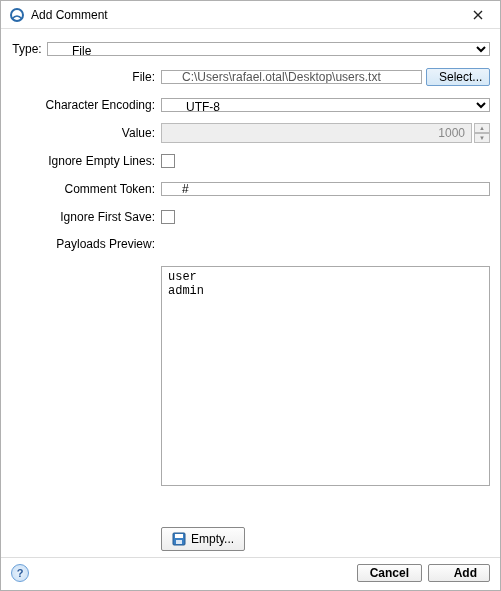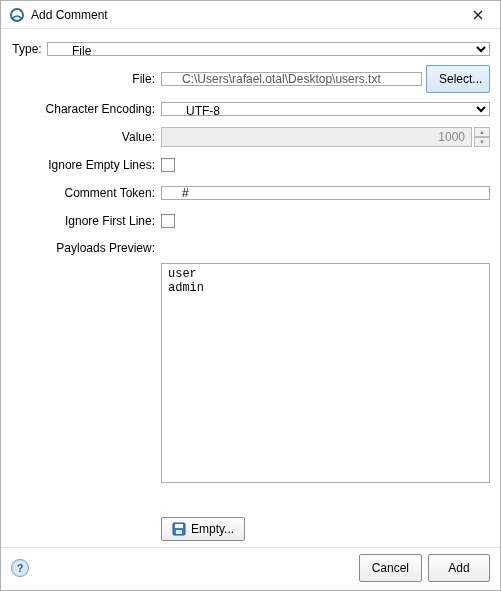--- a/index.html
+++ b/index.html
@@ -84,28 +84,29 @@
   select {
     width: 100%;
     background: #fff;
   }
   input[type="text"] { width: 100%; }
   .readonly {
     background: #f0f0f0;
     color: #555;
   }
   .btn {
-    height: 28px;
+    height: 18px;
     border: 1px solid #888;
     background: linear-gradient(#fdfdfd, #ededed);
     font-family: inherit;
     font-size: 12px;
     padding: 0 12px;
     cursor: pointer;
     border-radius: 2px;
+    text-align: right;
   }
   .btn-select {
     min-width: 64px;
     background: linear-gradient(#eaf3fb, #d5e8f7);
     border: 1px solid #6f9fcf;
   }
   .checkbox {
     width: 14px; height: 14px;
     border: 1px solid #888;
     background: #fff;
@@ -180,21 +181,21 @@
     border-radius: 50%;
     border: 1px solid #6aa0d8;
     background: radial-gradient(#e8f2fc, #c7def5);
     color: #2a5a9a;
     font-weight: bold;
     font-size: 11px;
     display: flex; align-items: center; justify-content: center;
     cursor: pointer;
   }
   .footer .spacer { flex: 1; }
-  .footer .btn { min-width: 62px; }
+  .footer .btn { min-width: 62px; font-weight: bold; }
 </style>
 </head>
 <body>
 
 <div class="window">
 
   <div class="titlebar">
     <span class="app-icon">
       <svg viewBox="0 0 16 16">
         <circle cx="8" cy="8" r="6" fill="none" stroke="#2a6aaa" stroke-width="2"></circle>
@@ -259,21 +260,21 @@
     </div>
 
     <div class="row">
       <div class="label">Comment Token:</div>
       <div class="field">
         <input type="text" value="#" style="">
       </div>
     </div>
 
     <div class="row">
-      <div class="label">Ignore First Line:</div>
+      <div class="label">Ignore First Save:</div>
       <div class="field">
         <div class="checkbox"></div>
       </div>
     </div>
 
     <div class="row top-align" style="flex:1; min-height:0;">
       <div class="label">Payloads Preview:</div>
       <div class="field" style="flex:1; height:100%;">
         <div class="preview" id="preview-box">user
 admin</div>

